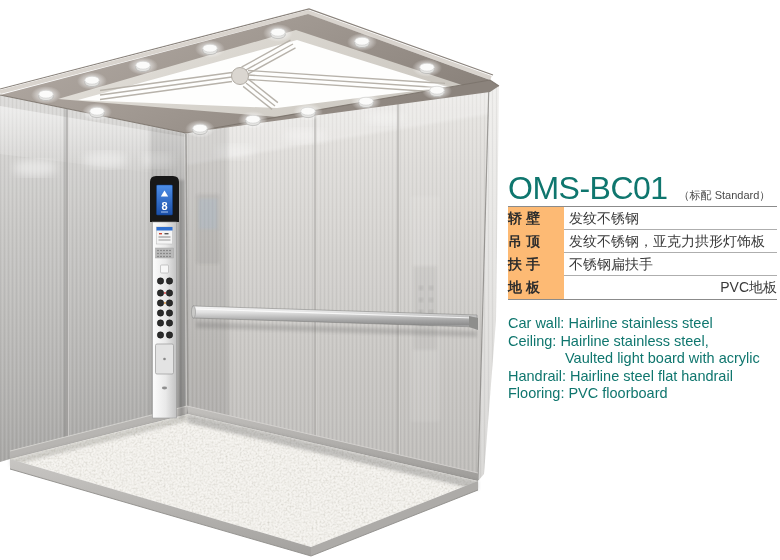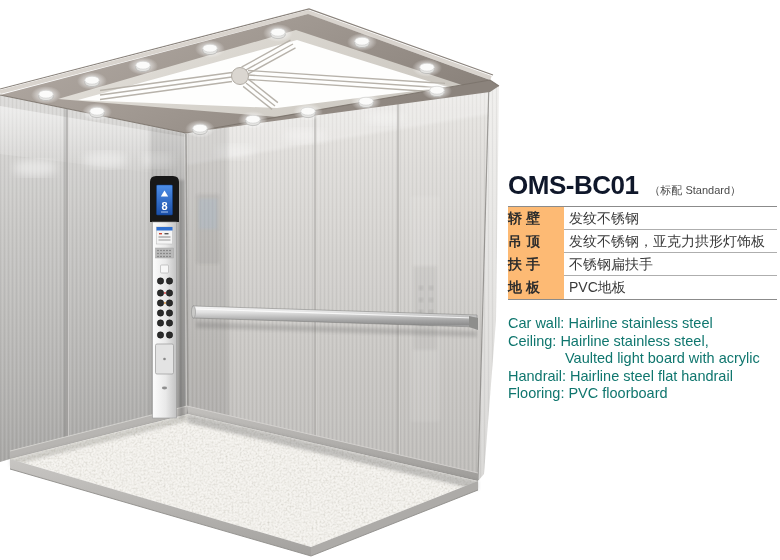--- a/index.html
+++ b/index.html
@@ -1,30 +1,30 @@
 <!DOCTYPE html>
 <html><head>
 <meta charset="utf-8">
 <style>
   html,body{margin:0;padding:0;}
   body{width:780px;height:560px;position:relative;overflow:hidden;background:#ffffff;
        font-family:"Liberation Sans",sans-serif;}
   #stage{position:absolute;left:0;top:0;width:780px;height:560px;}
   .render{position:absolute;left:0;top:0;}
   .title-row{position:absolute;left:508px;top:170px;display:flex;align-items:baseline;gap:11px;white-space:nowrap;}
-  .model{font-size:26px;font-weight:bold;color:#0f172a;letter-spacing:-0.5px;}
+  .model{font-size:32px;font-weight:normal;color:#0f766e;letter-spacing:-0.5px;}
   .variant{font-size:11px;color:#4a4a4a;}
   .spec-table{position:absolute;left:508px;top:206px;width:269px;
               border-top:1px solid #8b8b8b;border-bottom:1px solid #8b8b8b;}
   .spec-row{display:flex;height:23px;line-height:23px;font-size:14px;}
   .spec-lbl{width:56px;background:#fdba74;color:#2d2d2d;font-weight:bold;text-align:left;
             white-space:pre;flex:none;}
   .spec-val{flex:1;padding-left:5px;color:#3a3a3a;border-bottom:1px solid #aeaeae;
             white-space:nowrap;overflow:hidden;}
-  .spec-row:last-child .spec-val{border-bottom:none;}
+  .spec-row:last-child .spec-val{border-bottom:none;text-align:right;}
   .spec-en{position:absolute;left:508px;top:315px;font-size:14.5px;line-height:17.5px;color:#0f766e;}
   .en-line{white-space:nowrap;}
   .en-line.indent{padding-left:57px;}
   svg text{font-family:"Liberation Sans",sans-serif;}
 </style>
 </head>
 <body>
 
 <div id="stage">
 

